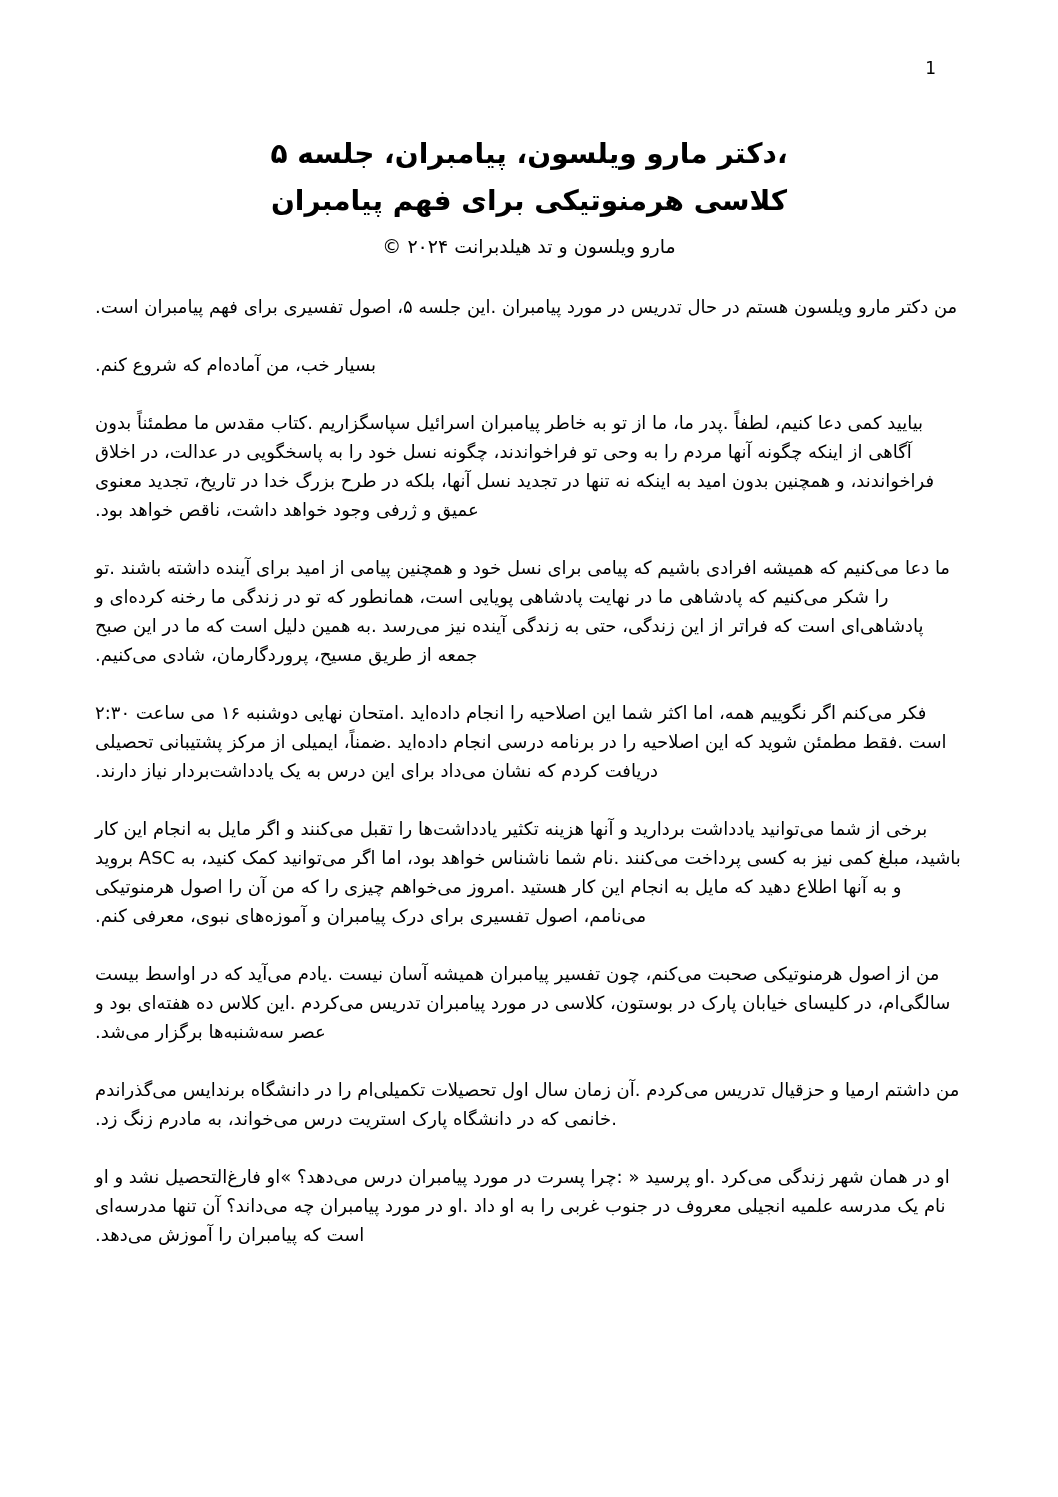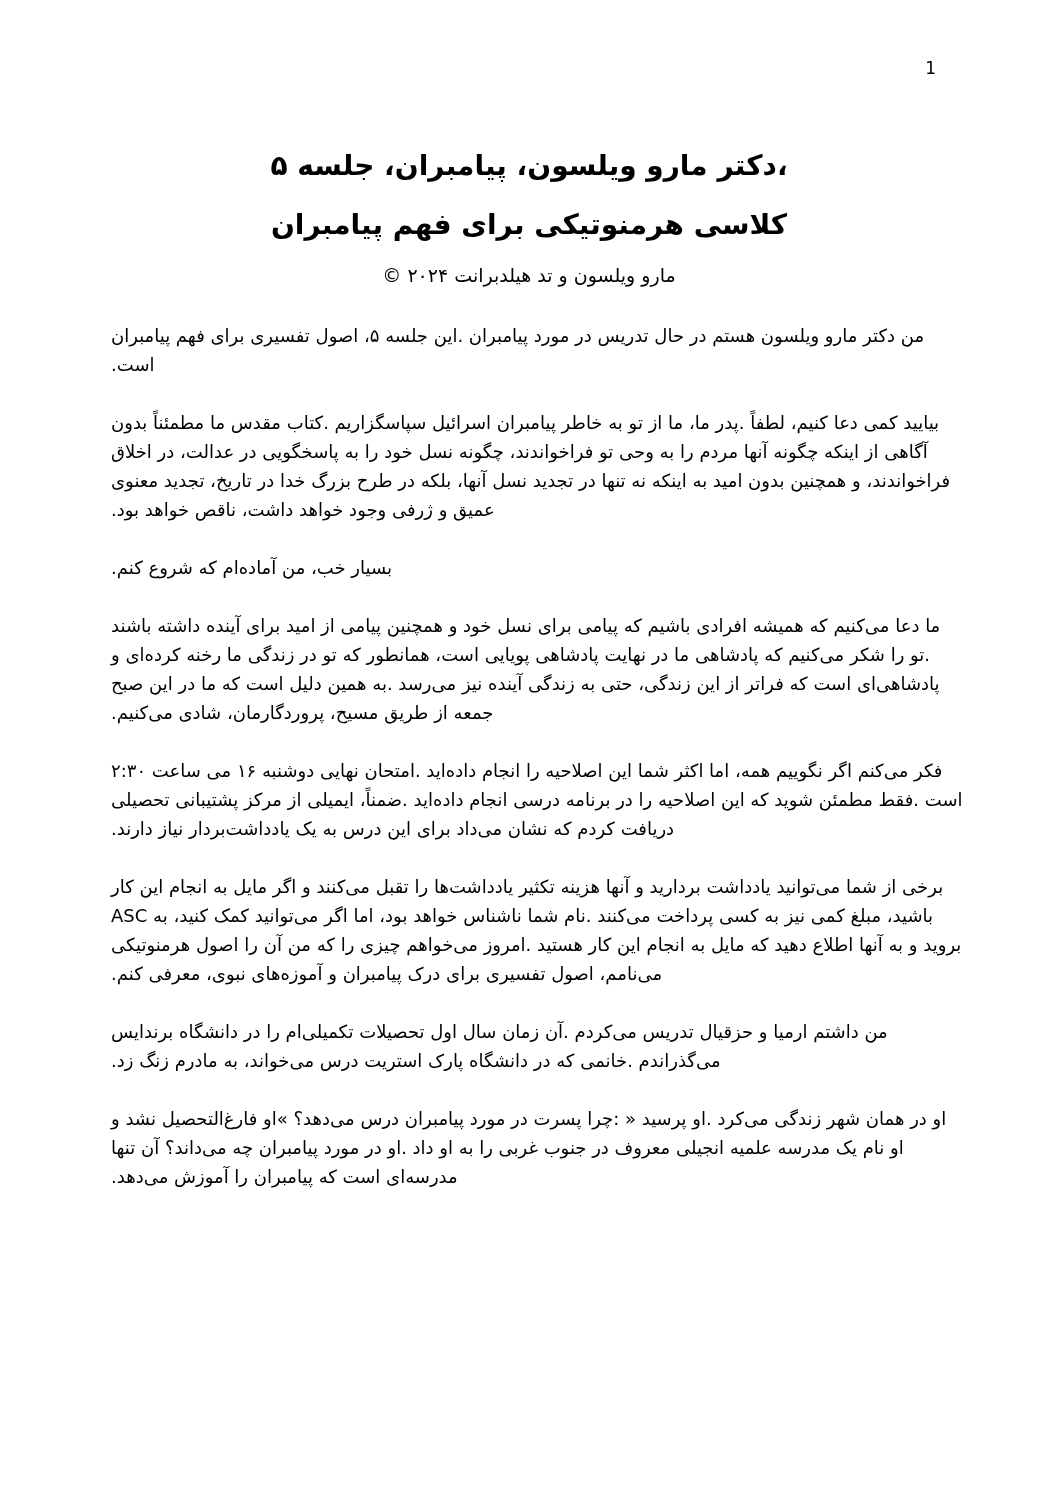--- a/index.html
+++ b/index.html
@@ -26,59 +26,60 @@
   }
   .doc-header {
     padding-top: 128px;
     text-align: center;
     direction: rtl;
   }
   .doc-title {
     font-weight: bold;
     font-size: 28px;
     line-height: 43px;
-    margin: 16px;
+    margin: 4px;
   }
   .doc-byline {
     font-size: 19px;
     line-height: 26px;
     margin-top: 11px;
   }
   .doc-body {
     margin: 33px 95px 0 95px;
     direction: rtl;
   }
   .para {
     direction: rtl;
     unicode-bidi: plaintext;
     text-align: left;
     font-size: 18px;
     line-height: 29px;
-    margin: 0 0 29px 16px;
+    margin: 0 0 29px 0;
   }
   
   .para[dir="rtl"] { unicode-bidi: embed; }
 </style>
 </head>
 <body>
 
 <div class="page">
 
   <div class="page-number">1</div>
 
   <div class="doc-header">
     <div class="doc-title">،دکتر مارو ویلسون، پیامبران، جلسه ۵</div>
     <div class="doc-title">کلاسی هرمنوتیکی برای فهم پیامبران</div>
     <div class="doc-byline">مارو ویلسون و تد هیلدبرانت ۲۰۲۴ ©</div>
   </div>
 
   <div class="doc-body">
     <p class="para" dir="rtl">من دکتر مارو ویلسون هستم در حال تدریس در مورد پیامبران .این جلسه ۵، اصول تفسیری برای فهم پیامبران است.</p>
+    <p class="para" dir="rtl">بسیار خب، من آماده‌ام که شروع کنم.</p>
     <p class="para" dir="rtl">بیایید کمی دعا کنیم، لطفاً .پدر ما، ما از تو به خاطر پیامبران اسرائیل سپاسگزاریم .کتاب مقدس ما مطمئناً بدون آگاهی از اینکه چگونه آنها مردم را به وحی تو فراخواندند، چگونه نسل خود را به پاسخگویی در عدالت، در اخلاق فراخواندند، و همچنین بدون امید به اینکه نه تنها در تجدید نسل آنها، بلکه در طرح بزرگ خدا در تاریخ، تجدید معنوی عمیق و ژرفی وجود خواهد داشت، ناقص خواهد بود.</p>
-    <p class="para" dir="rtl">بسیار خب، من آماده‌ام که شروع کنم.</p>
     <p class="para" dir="rtl">ما دعا می‌کنیم که همیشه افرادی باشیم که پیامی برای نسل خود و همچنین پیامی از امید برای آینده داشته باشند .تو را شکر می‌کنیم که پادشاهی ما در نهایت پادشاهی پویایی است، همانطور که تو در زندگی ما رخنه کرده‌ای و پادشاهی‌ای است که فراتر از این زندگی، حتی به زندگی آینده نیز می‌رسد .به همین دلیل است که ما در این صبح جمعه از طریق مسیح، پروردگارمان، شادی می‌کنیم.</p>
     <p class="para" dir="rtl">فکر می‌کنم اگر نگوییم همه، اما اکثر شما این اصلاحیه را انجام داده‌اید .امتحان نهایی دوشنبه ۱۶ می ساعت ۲:۳۰ است .فقط مطمئن شوید که این اصلاحیه را در برنامه درسی انجام داده‌اید .ضمناً، ایمیلی از مرکز پشتیبانی تحصیلی دریافت کردم که نشان می‌داد برای این درس به یک یادداشت‌بردار نیاز دارند.</p>
     <p class="para" dir="rtl">برخی از شما می‌توانید یادداشت بردارید و آنها هزینه تکثیر یادداشت‌ها را تقبل می‌کنند و اگر مایل به انجام این کار باشید، مبلغ کمی نیز به کسی پرداخت می‌کنند .نام شما ناشناس خواهد بود، اما اگر می‌توانید کمک کنید، به ASC بروید و به آنها اطلاع دهید که مایل به انجام این کار هستید .امروز می‌خواهم چیزی را که من آن را اصول هرمنوتیکی می‌نامم، اصول تفسیری برای درک پیامبران و آموزه‌های نبوی، معرفی کنم.</p>
+    <p class="para" dir="rtl">من از اصول هرمنوتیکی صحبت می‌کنم، چون تفسیر پیامبران همیشه آسان نیست .یادم می‌آید که در اواسط بیست سالگی‌ام، در کلیسای خیابان پارک در بوستون، کلاسی در مورد پیامبران تدریس می‌کردم .این کلاس ده هفته‌ای بود و عصر سه‌شنبه‌ها برگزار می‌شد.</p>
     <p class="para" dir="rtl">من داشتم ارمیا و حزقیال تدریس می‌کردم .آن زمان سال اول تحصیلات تکمیلی‌ام را در دانشگاه برندایس می‌گذراندم .خانمی که در دانشگاه پارک استریت درس می‌خواند، به مادرم زنگ زد.</p>
     <p class="para" dir="rtl">او در همان شهر زندگی می‌کرد .او پرسید « :چرا پسرت در مورد پیامبران درس می‌دهد؟ »او فارغ‌التحصیل نشد و او نام یک مدرسه علمیه انجیلی معروف در جنوب غربی را به او داد .او در مورد پیامبران چه می‌داند؟ آن تنها مدرسه‌ای است که پیامبران را آموزش می‌دهد.</p>
   </div>
 
 </div>
 
 </body></html>

